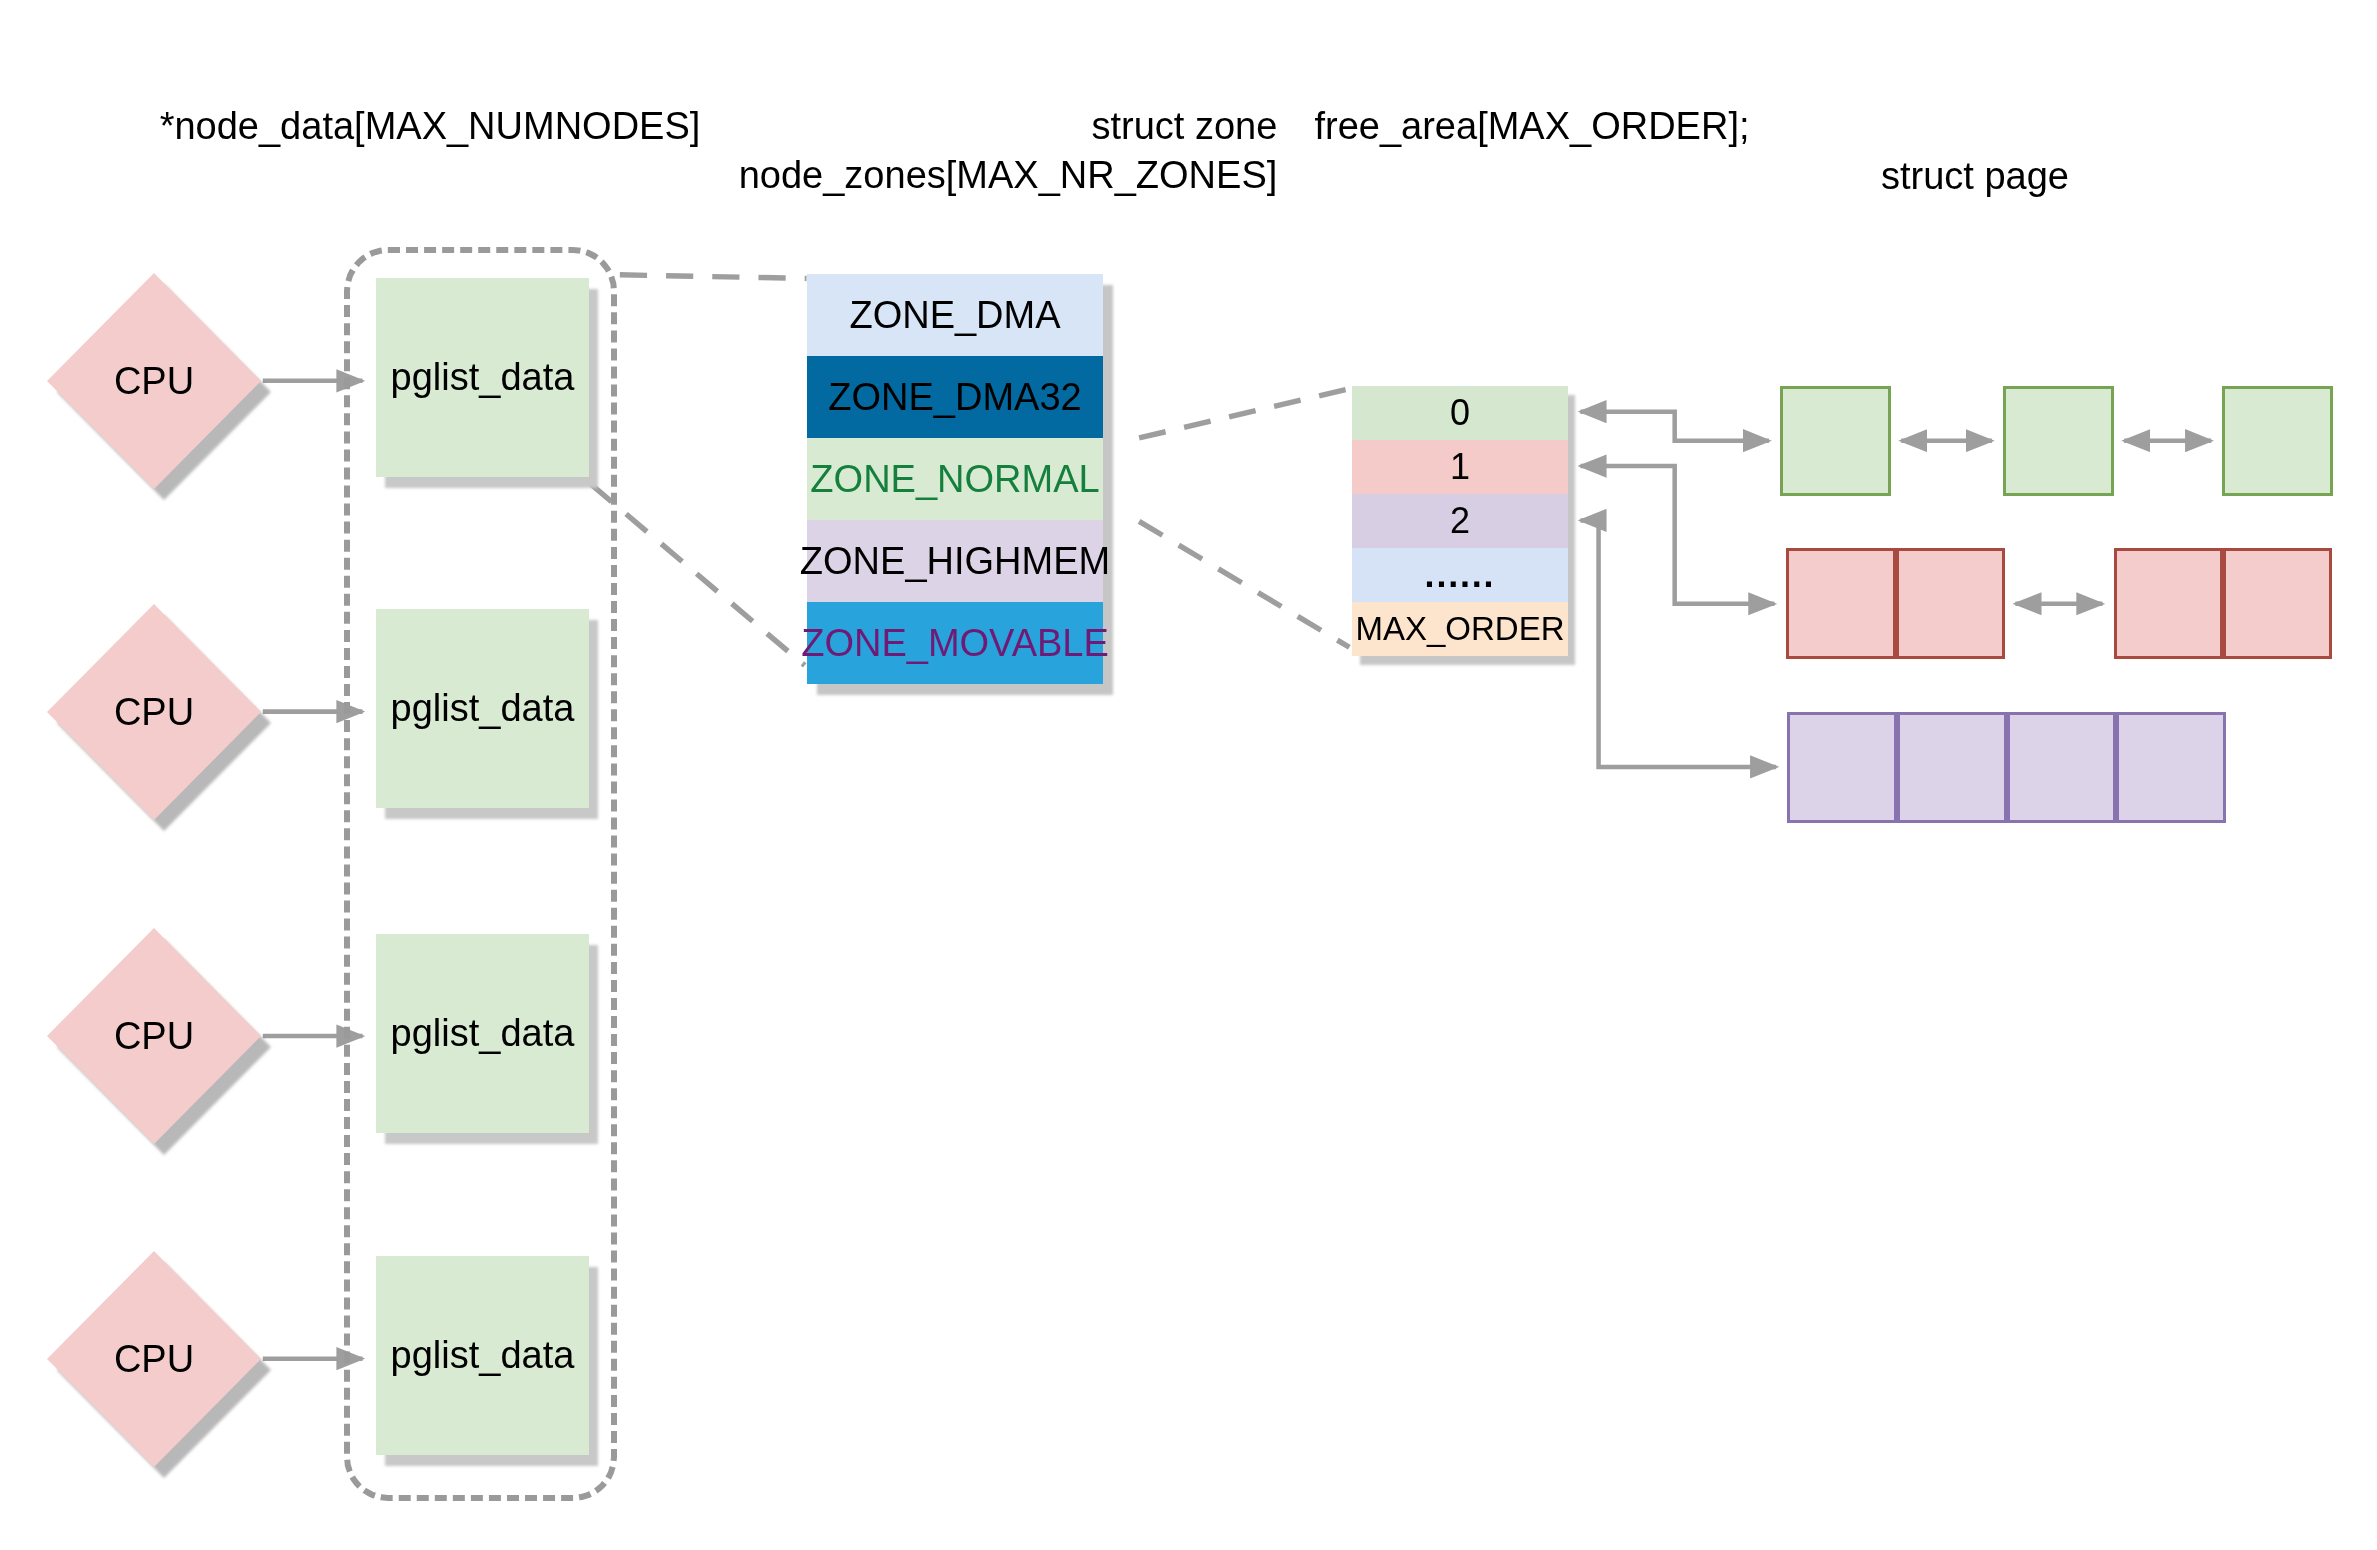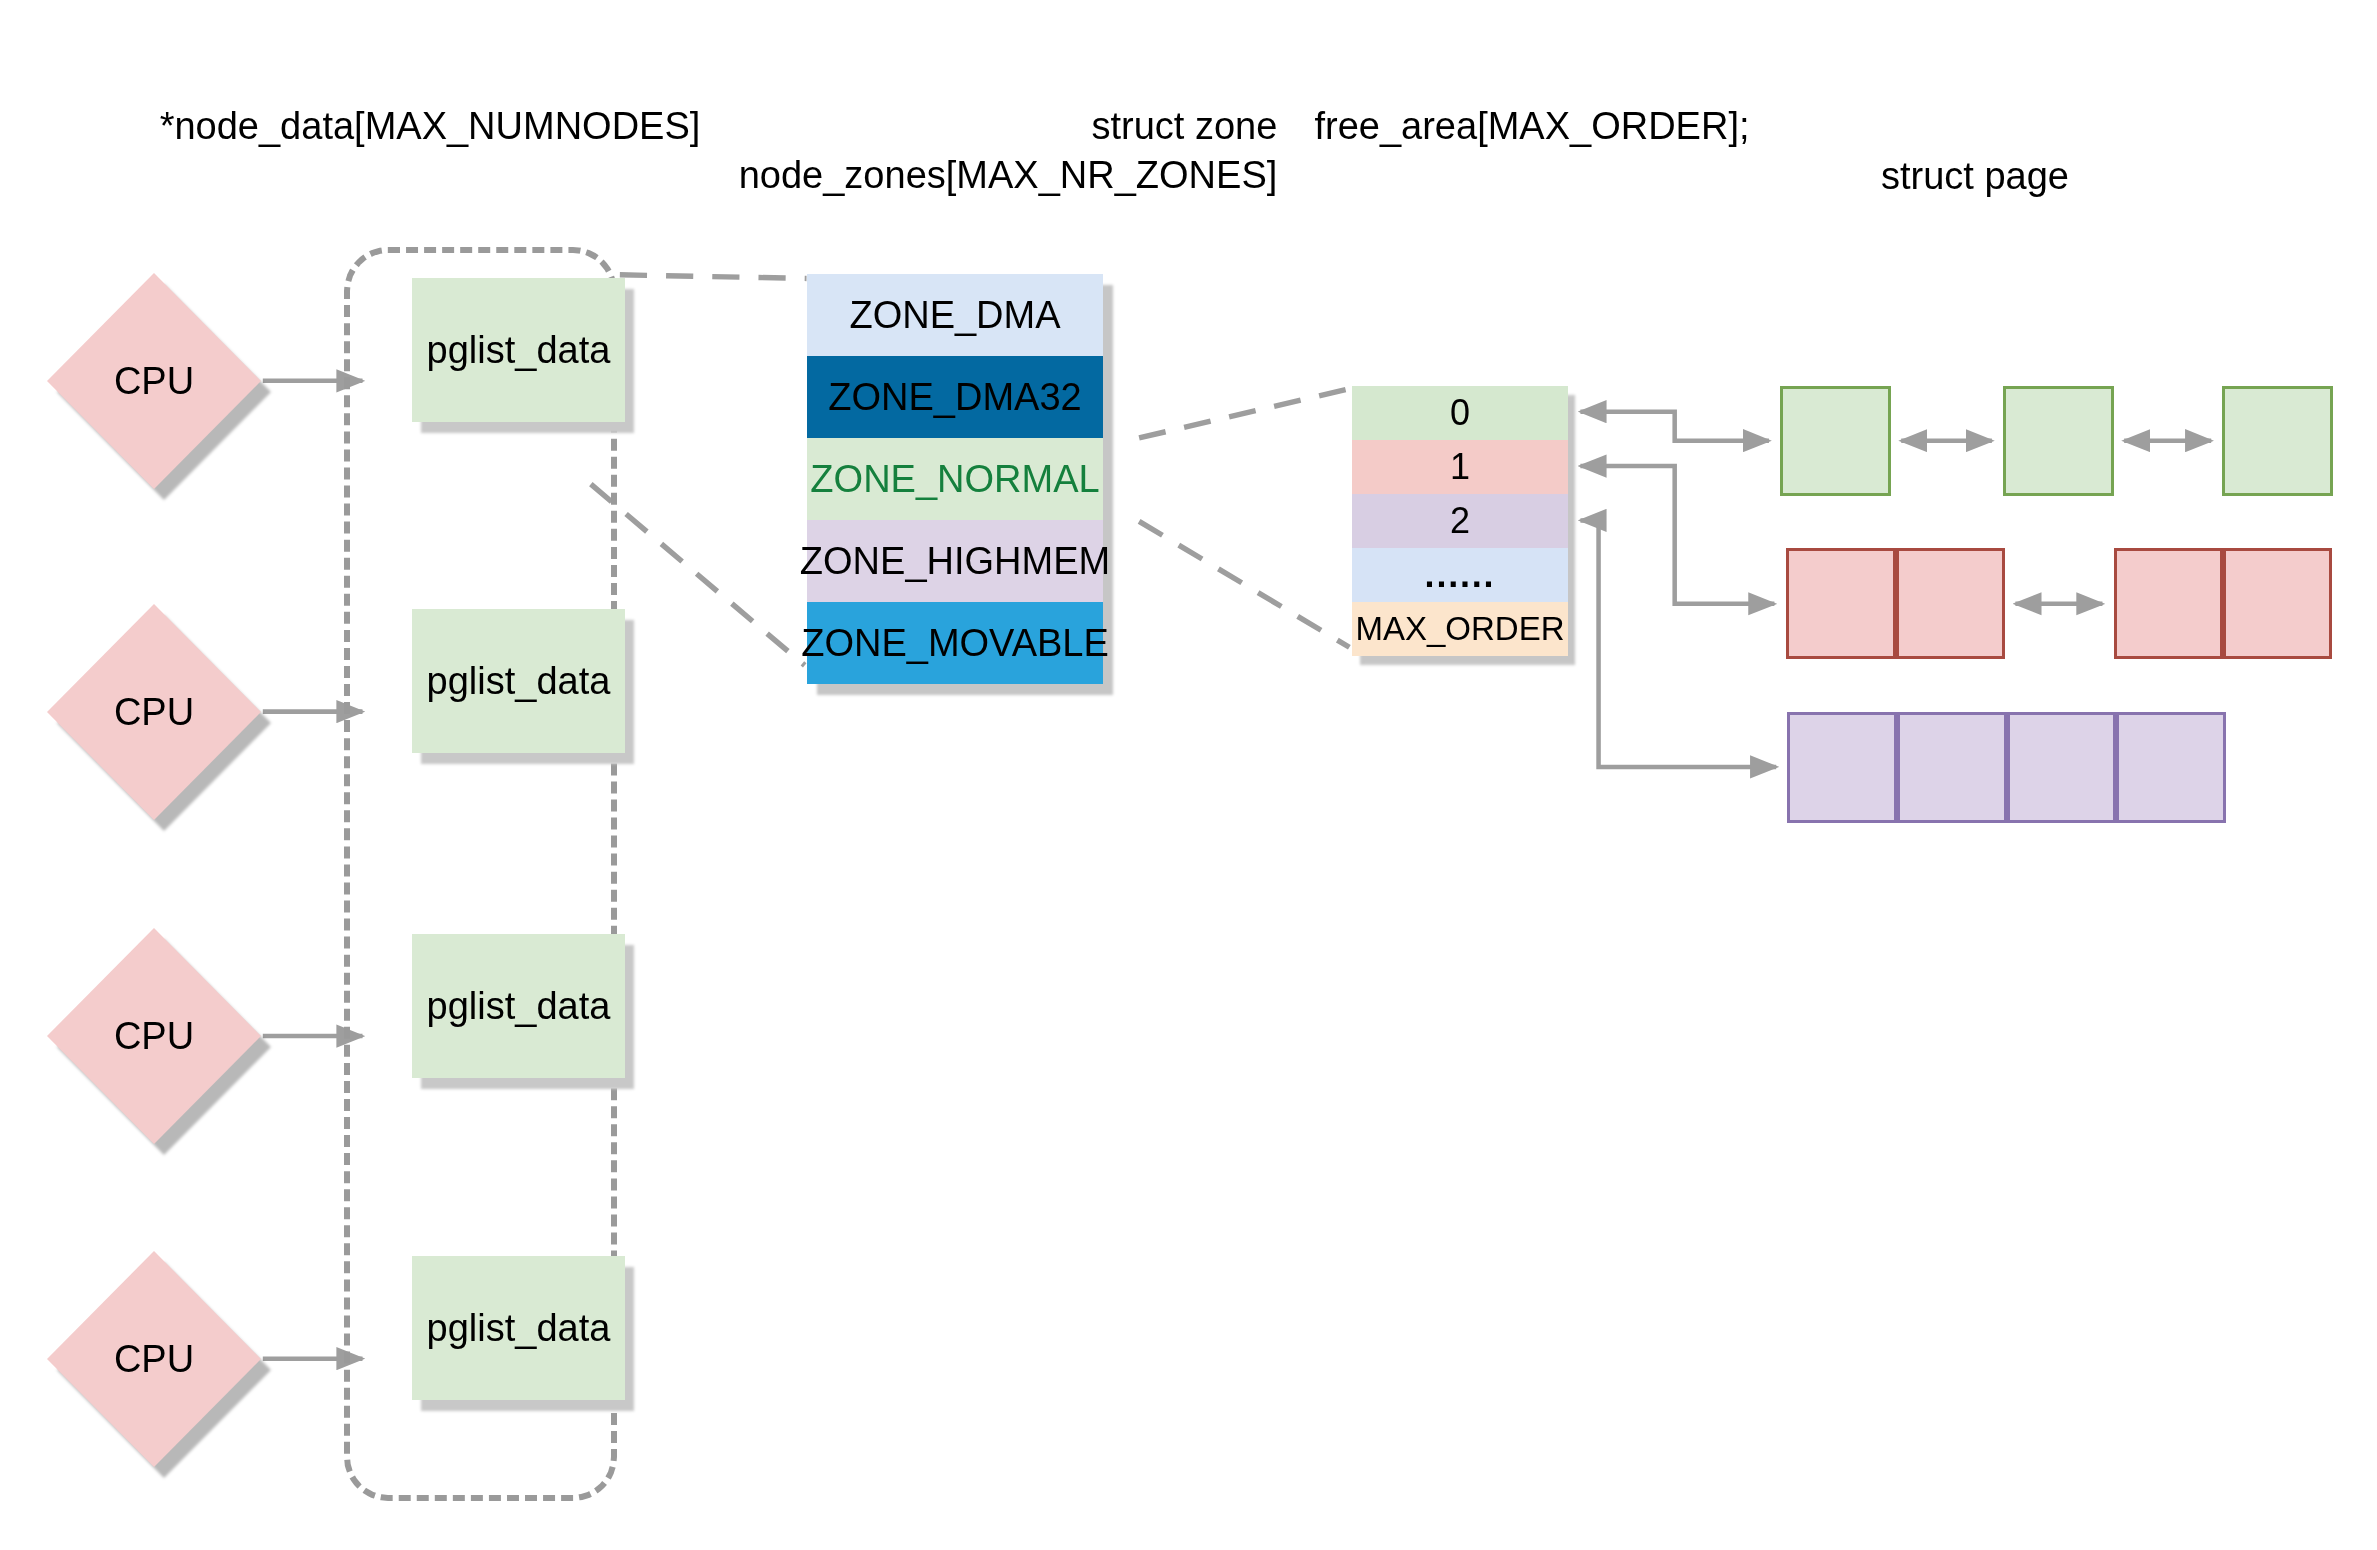--- a/index.html
+++ b/index.html
@@ -17,23 +17,23 @@
   .diamond-wrap { position:absolute; width:214px; height:216px;
     filter: drop-shadow(10px 11.8px 1.8px rgba(0,0,0,0.28)); }
   .diamond {
     width:100%; height:100%;
     clip-path: polygon(50% 0, 100% 50%, 50% 100%, 0 50%);
     display:flex; align-items:center; justify-content:center;
     font-size:38px;
   }
   
   .pgbox {
-    position:absolute; left:376px; width:213px; height:144px;
+    position:absolute; left:376px; width:213px; height:199px;
     display:flex; align-items:center; justify-content:center;
-    font-size:38px; box-shadow: 9px 11px 2.7px #c8c8c8; margin-left: 36px;
+    font-size:38px; box-shadow: 9px 11px 2.7px #c8c8c8;
   }
   .dashed-container {
     position:absolute; left:344px; top:247px; width:273px; height:1254px;
     border:6.3px dashed #9a9a9a; border-radius:44px; box-sizing:border-box;
   }
   
   .zone-table { position:absolute; left:807px; top:274px; width:296px;
     box-shadow: 10px 11px 2.7px #c6c6c6; }
   .zone-row { width:100%; height:82px; display:flex; align-items:center;
     justify-content:center; font-size:38px; white-space:nowrap; }
@@ -140,21 +140,21 @@
     </div>
     <div class="zone-row" style="background-color: #0369a1; color: rgb(0, 0, 0);">
       <span>ZONE_DMA32</span>
     </div>
     <div class="zone-row" style="background-color: rgb(217, 234, 211); color: #15803d;">
       <span>ZONE_NORMAL</span>
     </div>
     <div class="zone-row" style="background-color: rgb(221, 211, 230); color: #000000;">
       <span>ZONE_HIGHMEM</span>
     </div>
-    <div class="zone-row" style="background-color: rgb(41, 163, 220); color: #000000;">
+    <div class="zone-row" style="background-color: rgb(41, 163, 220); color: #701a75;">
       <span>ZONE_MOVABLE</span>
     </div>
   </div>
 
   <div class="free-table">
     <div class="free-row" style="background-color: rgb(213, 232, 207);">
       <span>0</span>
     </div>
     <div class="free-row" style="background-color: rgb(244, 203, 200);">
       <span>1</span>

